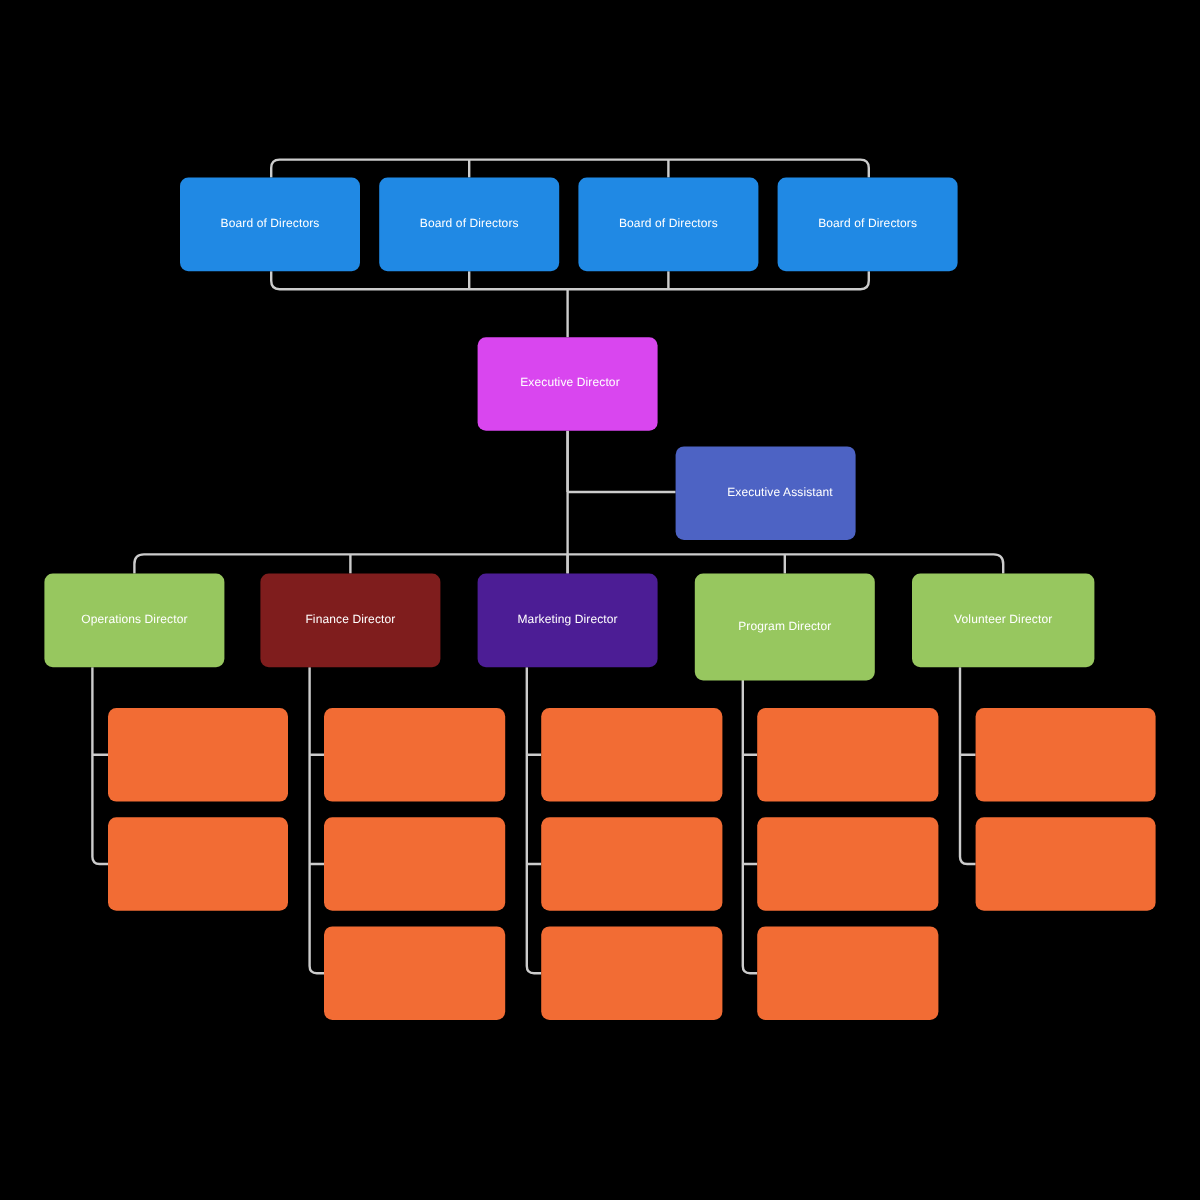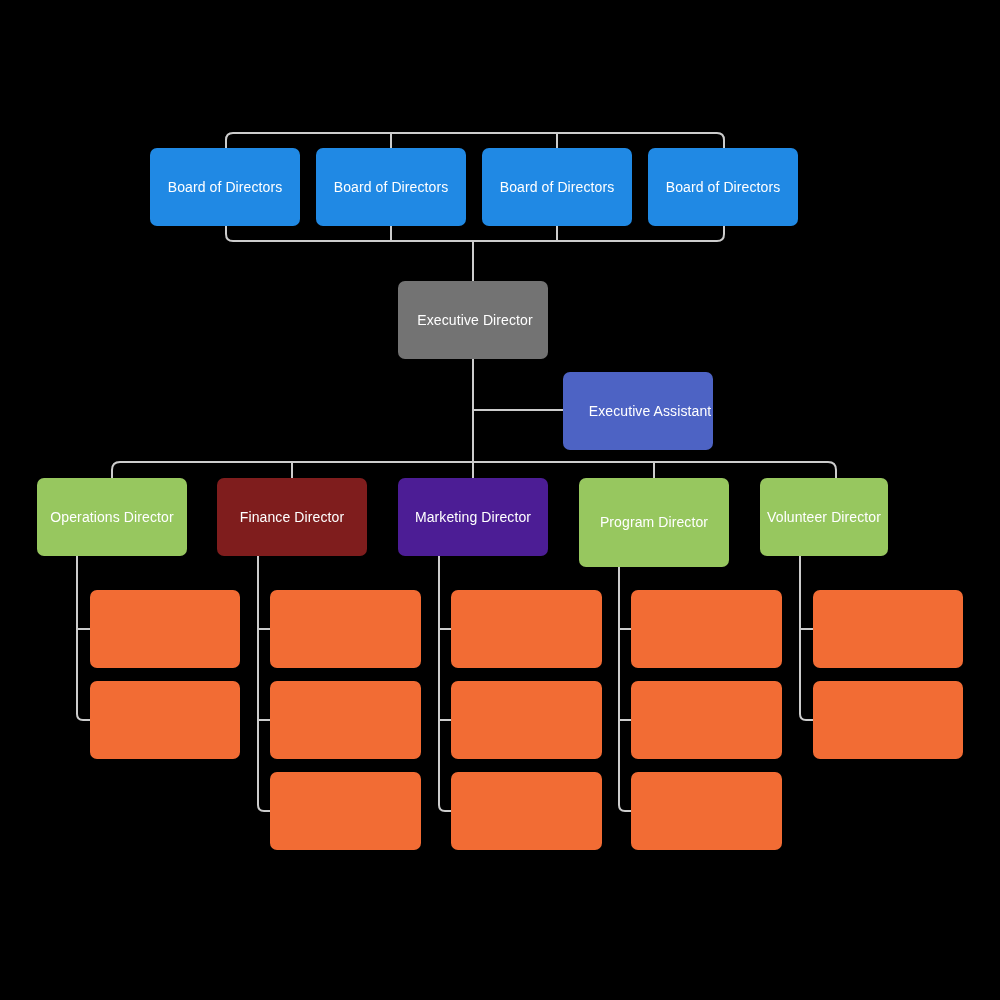--- a/index.html
+++ b/index.html
@@ -29,21 +29,21 @@
   }
   .node {
     position: absolute;
     box-sizing: border-box;
     border-radius: 7px;
     display: flex;
     align-items: center;
     justify-content: center;
     text-align: center;
     color: #ffffff;
-    font-size: 14px;
+    font-size: 10px;
     font-weight: 400;
     letter-spacing: 0.1px;
     line-height: 1.2;
     padding: 4px 8px;
     z-index: 3;
   }
   .node-label {
     display: block;
     white-space: nowrap;
   }
@@ -75,39 +75,39 @@
       </div>
       <div class="node" style="left: 316px; top: 148px; width: 150px; height: 78px; background: rgb(32, 137, 228);">
         <span class="node-label">Board of Directors</span>
       </div>
       <div class="node" style="left: 482px; top: 148px; width: 150px; height: 78px; background: rgb(32, 137, 228);">
         <span class="node-label">Board of Directors</span>
       </div>
       <div class="node" style="left: 648px; top: 148px; width: 150px; height: 78px; background: rgb(32, 137, 228);">
         <span class="node-label">Board of Directors</span>
       </div>
-      <div class="node" style="left: 398px; top: 281px; width: 150px; height: 78px; background: #737373; padding-left: 12px;">
+      <div class="node" style="left: 398px; top: 281px; width: 150px; height: 78px; background: #d946ef; padding-left: 12px;">
         <span class="node-label">Executive Director</span>
       </div>
       <div class="node" style="left: 563px; top: 372px; width: 150px; height: 78px; background: rgb(77, 99, 196); padding-left: 32px;">
         <span class="node-label">Executive Assistant</span>
       </div>
       <div class="node" style="left: 37px; top: 478px; width: 150px; height: 78px; background: rgb(151, 199, 95); justify-content: center;">
         <span class="node-label">Operations Director</span>
       </div>
       <div class="node" style="left: 217px; top: 478px; width: 150px; height: 78px; background: #7f1d1d;">
         <span class="node-label">Finance Director</span>
       </div>
       <div class="node" style="left: 398px; top: 478px; width: 150px; height: 78px; background: #4c1d95;">
         <span class="node-label">Marketing Director</span>
       </div>
       <div class="node" style="left: 579px; top: 478px; width: 150px; height: 89px; background: rgb(151, 199, 95);">
         <span class="node-label">Program Director</span>
       </div>
-      <div class="node" style="left: 760px; top: 478px; width: 128px; height: 78px; background: rgb(151, 199, 95);">
+      <div class="node" style="left: 760px; top: 478px; width: 152px; height: 78px; background: rgb(151, 199, 95);">
         <span class="node-label">Volunteer Director</span>
       </div>
       <div class="node blank" style="left: 90px; top: 590px; width: 150px; height: 78px; background: rgb(242, 108, 52);"></div>
       <div class="node blank" style="left: 90px; top: 681px; width: 150px; height: 78px; background: rgb(242, 108, 52);"></div>
       <div class="node blank" style="left: 270px; top: 590px; width: 151px; height: 78px; background: rgb(242, 108, 52);"></div>
       <div class="node blank" style="left: 270px; top: 681px; width: 151px; height: 78px; background: rgb(242, 108, 52);"></div>
       <div class="node blank" style="left: 270px; top: 772px; width: 151px; height: 78px; background: rgb(242, 108, 52);"></div>
       <div class="node blank" style="left: 451px; top: 590px; width: 151px; height: 78px; background: rgb(242, 108, 52);"></div>
       <div class="node blank" style="left: 451px; top: 681px; width: 151px; height: 78px; background: rgb(242, 108, 52);"></div>
       <div class="node blank" style="left: 451px; top: 772px; width: 151px; height: 78px; background: rgb(242, 108, 52);"></div>

